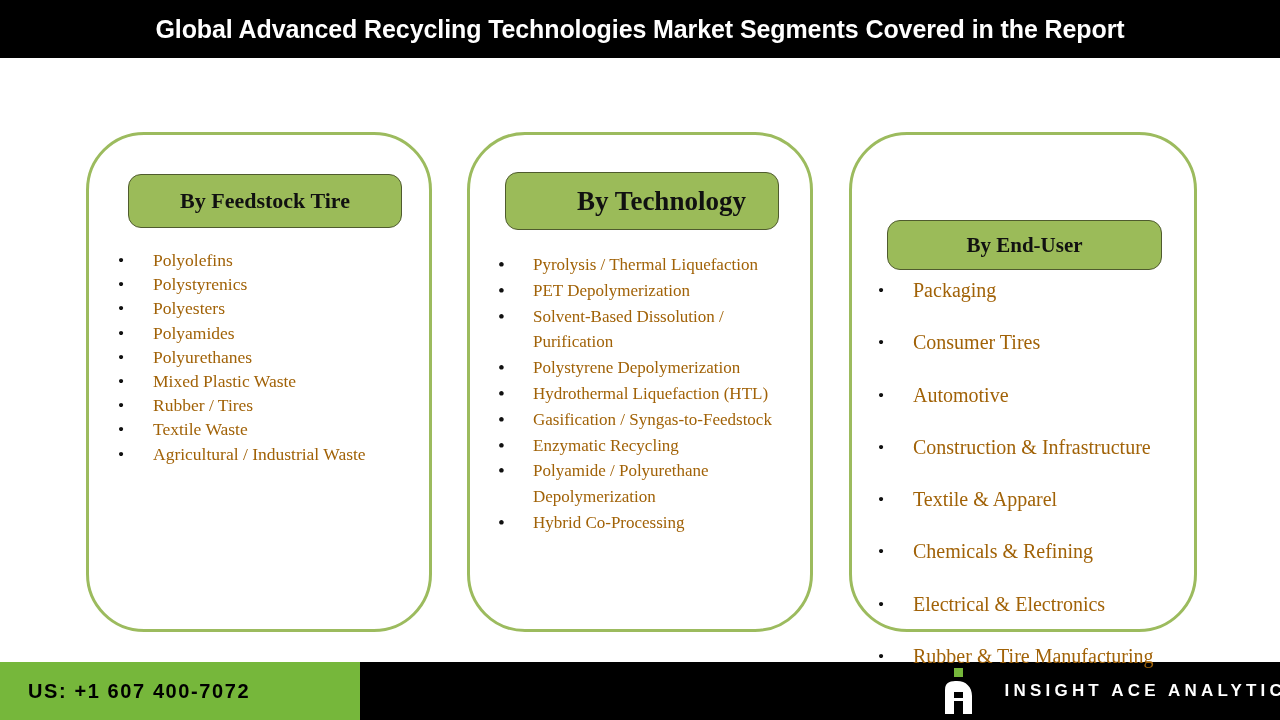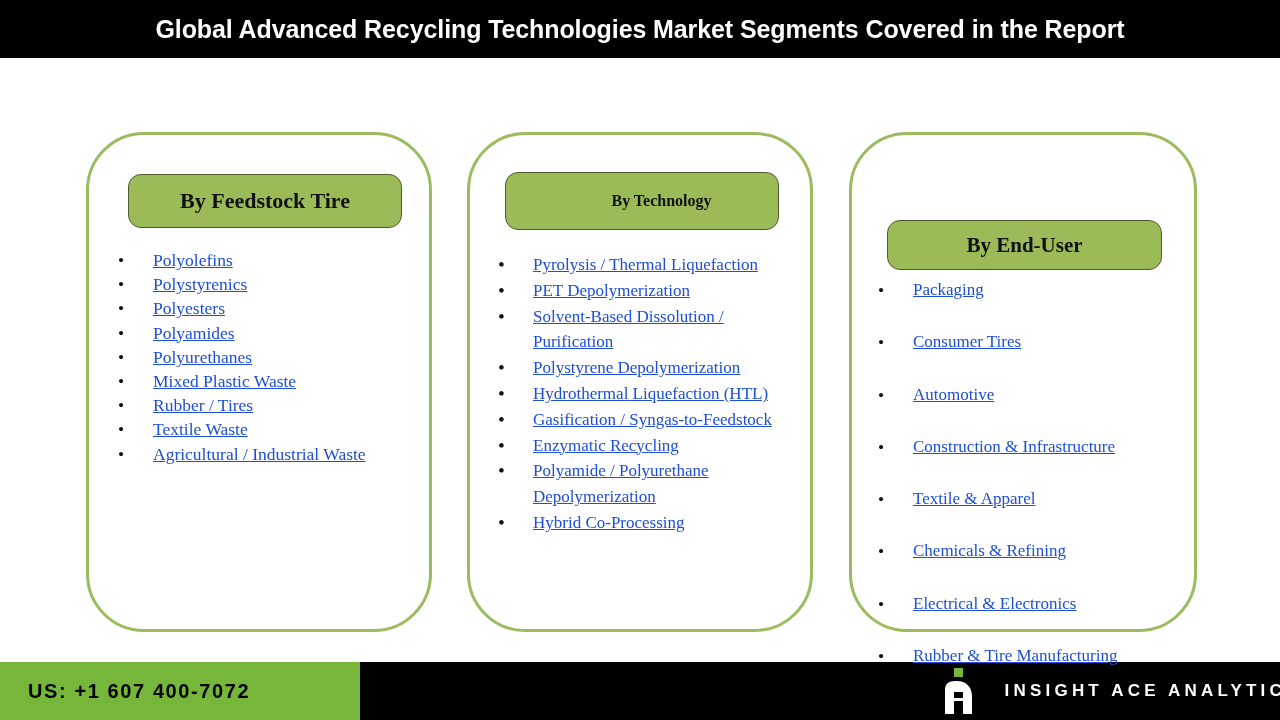--- a/index.html
+++ b/index.html
@@ -72,58 +72,57 @@
   .pill-2 { left: 505px; top: 114px; width: 274px; height: 58px; }
   .pill-3 { left: 887px; top: 114px; width: 275px; height: 50px; margin-top: 48px; }
 
   .pill-label {
     font-family: "Liberation Serif", serif;
     font-weight: bold;
     color: #111111;
     white-space: nowrap;
   }
   .pill-1 .pill-label { font-size: 22px; }
-  .pill-2 .pill-label { font-size: 16px; margin-left: 39px; }
+  .pill-2 .pill-label { font-size: 27px; margin-left: 39px; }
   .pill-3 .pill-label { font-size: 21px; }
 
   
   .list {
     position: absolute;
     margin: 0;
     padding: 0;
     list-style: none;
     z-index: 3;
   }
   .list-1 { left: 110px; top: 190px; width: 300px; }
   .list-2 { left: 490px; top: 194px; width: 308px; }
   .list-3 { left: 870px; top: 192px; width: 318px; }
 
   .list li {
     position: relative;
     font-family: "Liberation Serif", serif;
-    color: #1d4ed8;
+    color: #a16207;
     padding-left: 43px;
-    text-decoration: underline;
   }
   .list li::before {
     content: "\2022";
     position: absolute;
     left: 8px;
     top: 0;
     font-family: "Liberation Serif", serif;
     color: #111111;
   }
 
   .list-1 li { font-size: 17.5px; line-height: 24.2px; }
   .list-1 li::before { font-size: 17.5px; line-height: 24.2px; }
 
   .list-2 li { font-size: 17px; line-height: 25.8px; }
   .list-2 li::before { font-size: 19.5px; line-height: 25.8px; }
 
-  .list-3 li { font-size: 17px; line-height: 24.3px; margin-top: 28px; }
+  .list-3 li { font-size: 20px; line-height: 24.3px; margin-top: 28px; }
   .list-3 li::before { font-size: 17.5px; line-height: 24.3px; }
 
   
   .footer {
     position: absolute;
     left: 0; top: 662px;
     width: 1280px;
     height: 58px;
     background: #000000;
     padding-left: 40px;

